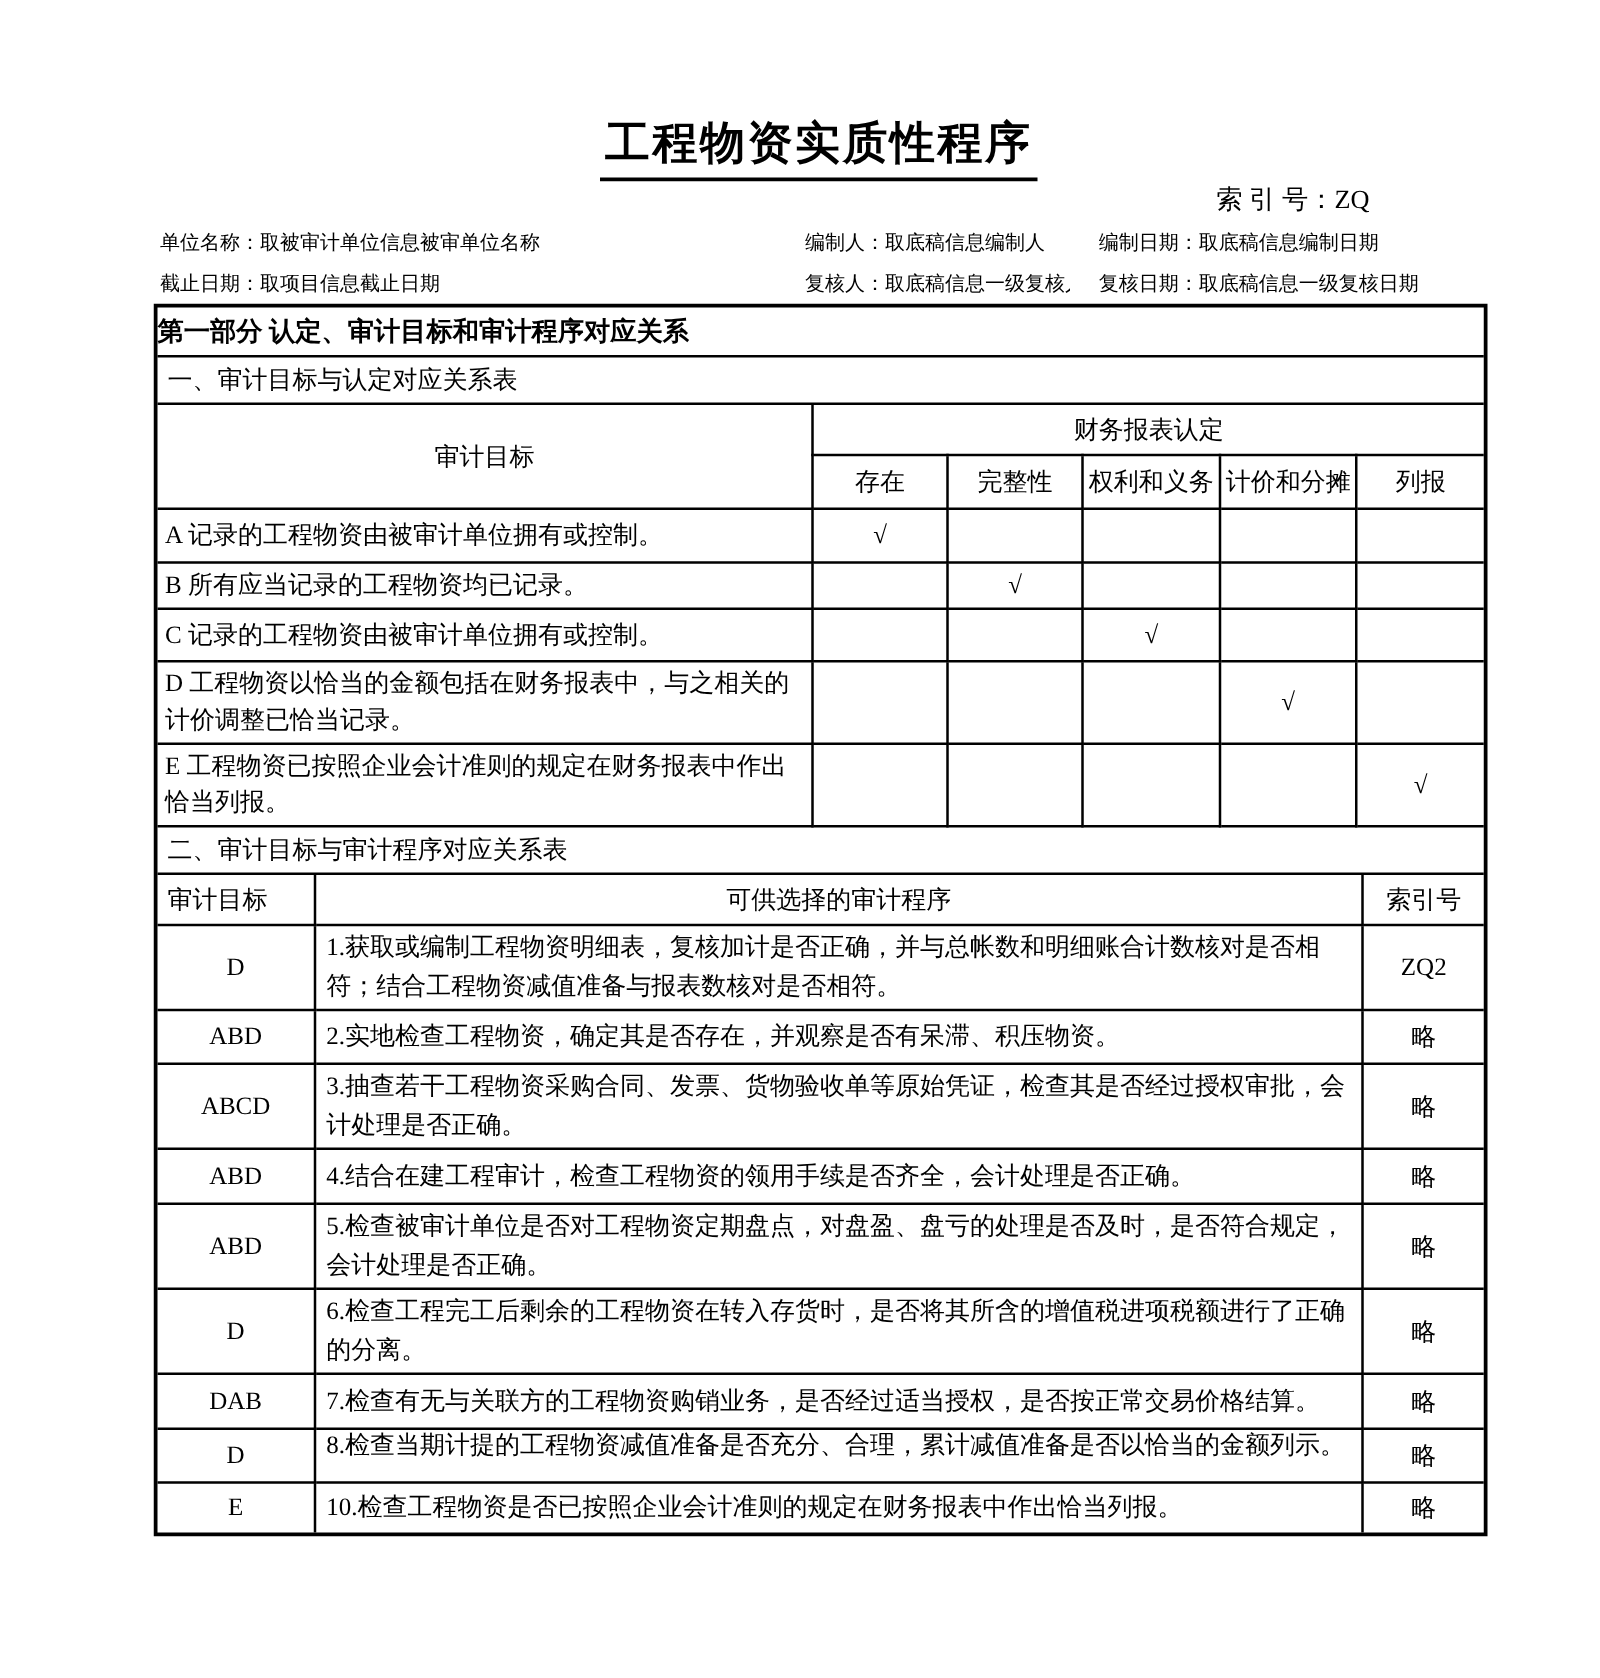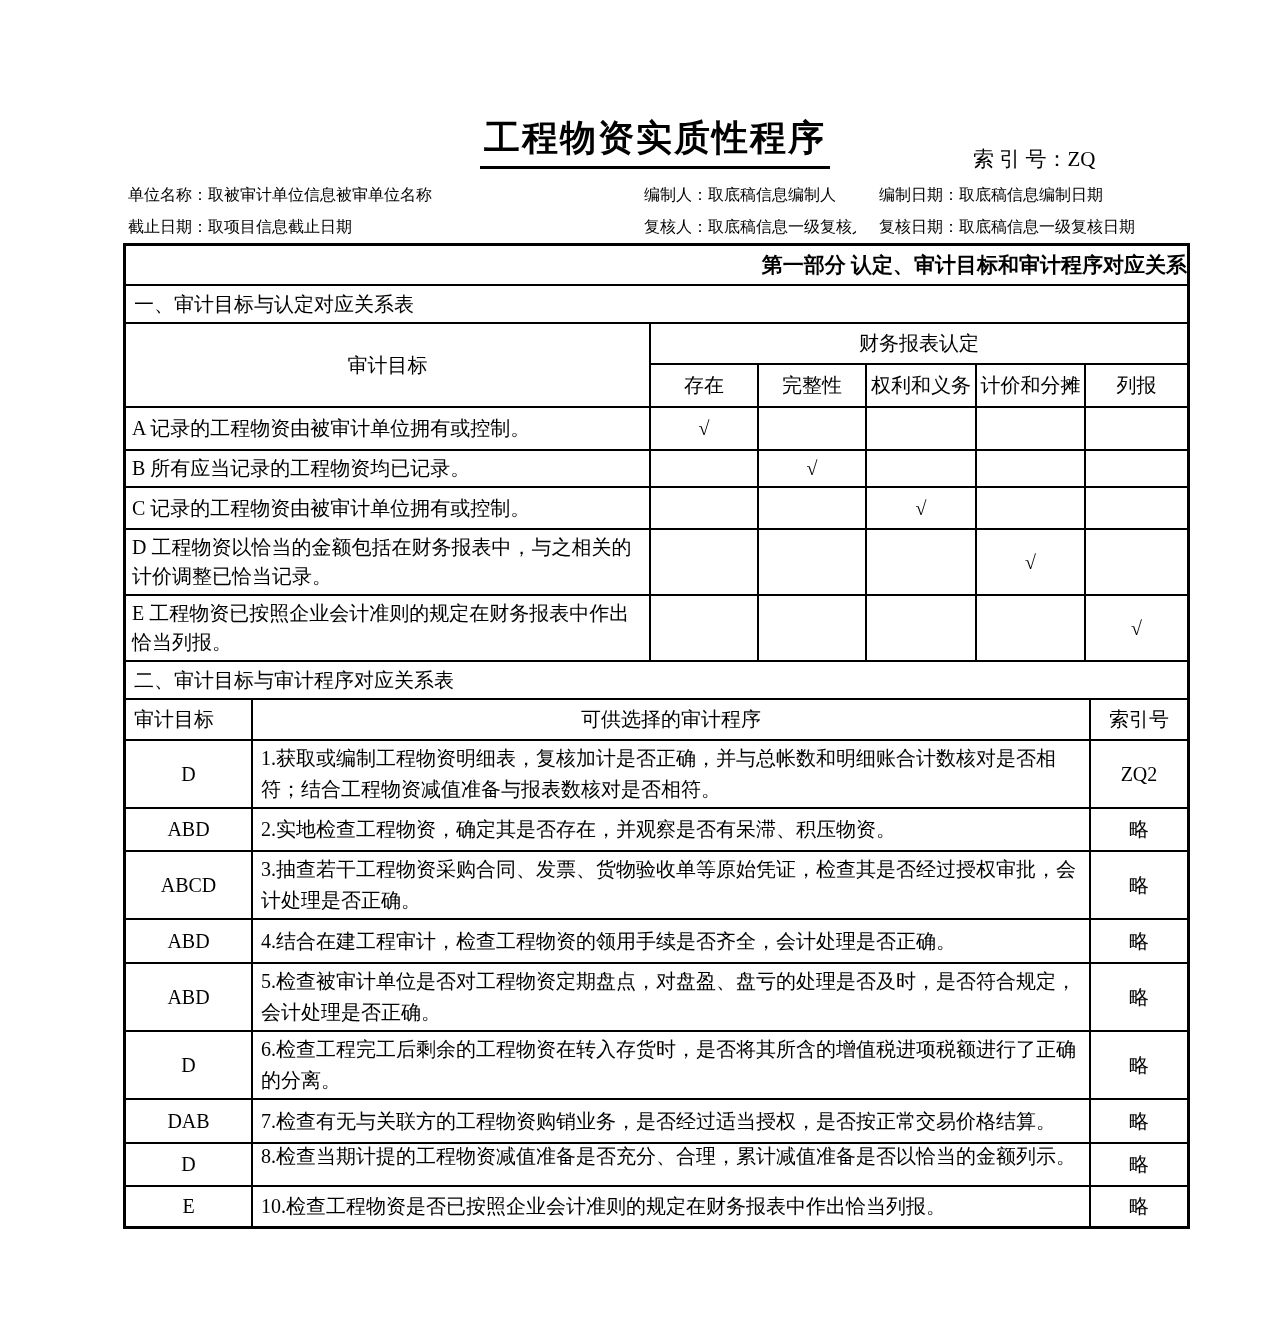--- a/index.html
+++ b/index.html
@@ -2,41 +2,41 @@
 <html><head>
 <meta charset="utf-8">
 <style>
   html,body { margin:0; padding:0; background:#ffffff; }
   .page {
     position:relative; width:1280px; height:1342px; background:#ffffff;
     color:#000; font-family:"Liberation Serif","DejaVu Serif",serif;
     overflow:hidden;
   }
   .doc-title-wrap {
-    position:absolute; left:123px; top:114px; width:1064px; text-align:center;
+    position:absolute; left:123px; top:90px; width:1064px; text-align:center;
   }
   .doc-title {
     display:inline-block; font-size:36px; font-weight:bold; letter-spacing:2px;
     border-bottom:3px solid #000; padding:0 4px 3px 4px;
   }
   .index-line {
     position:absolute; left:973px; top:145px; font-size:21px; white-space:nowrap;
   }
   .info { position:absolute; font-size:16px; line-height:28px; white-space:nowrap; }
   .clipped { overflow:hidden; }
-  .i-r1 { top:181px; } .i-r2 { top:214px;font-family:Liberation Mono, monospace; }
+  .i-r1 { top:181px; } .i-r2 { top:214px; }
   .i-c1 { left:128px; } .i-c2 { left:644px; width:212px; } .i-c3 { left:879px; }
 
   .main-box {
     position:absolute; left:123px; top:243px; width:1061px;
     border:3px solid #000;
   }
   .section-row {
     height:38px; line-height:38px; border-bottom:2px solid #000;
-    text-align:right; font-weight:bold; font-size:21px;
+    text-align:left; font-weight:bold; font-size:21px;
   }
   .subtitle-row {
     height:36px; line-height:36px; border-bottom:2px solid #000;
     font-size:20px; padding-left:8px;
   }
   table { border-collapse:collapse; table-layout:fixed; width:1061px; }
   td, th { border:2px solid #000; font-size:20px; font-weight:normal; padding:0; }
   table tr > *:first-child { border-left:none; }
   table tr > *:last-child  { border-right:none; }
   table tr:first-child > * { border-top:none; }

